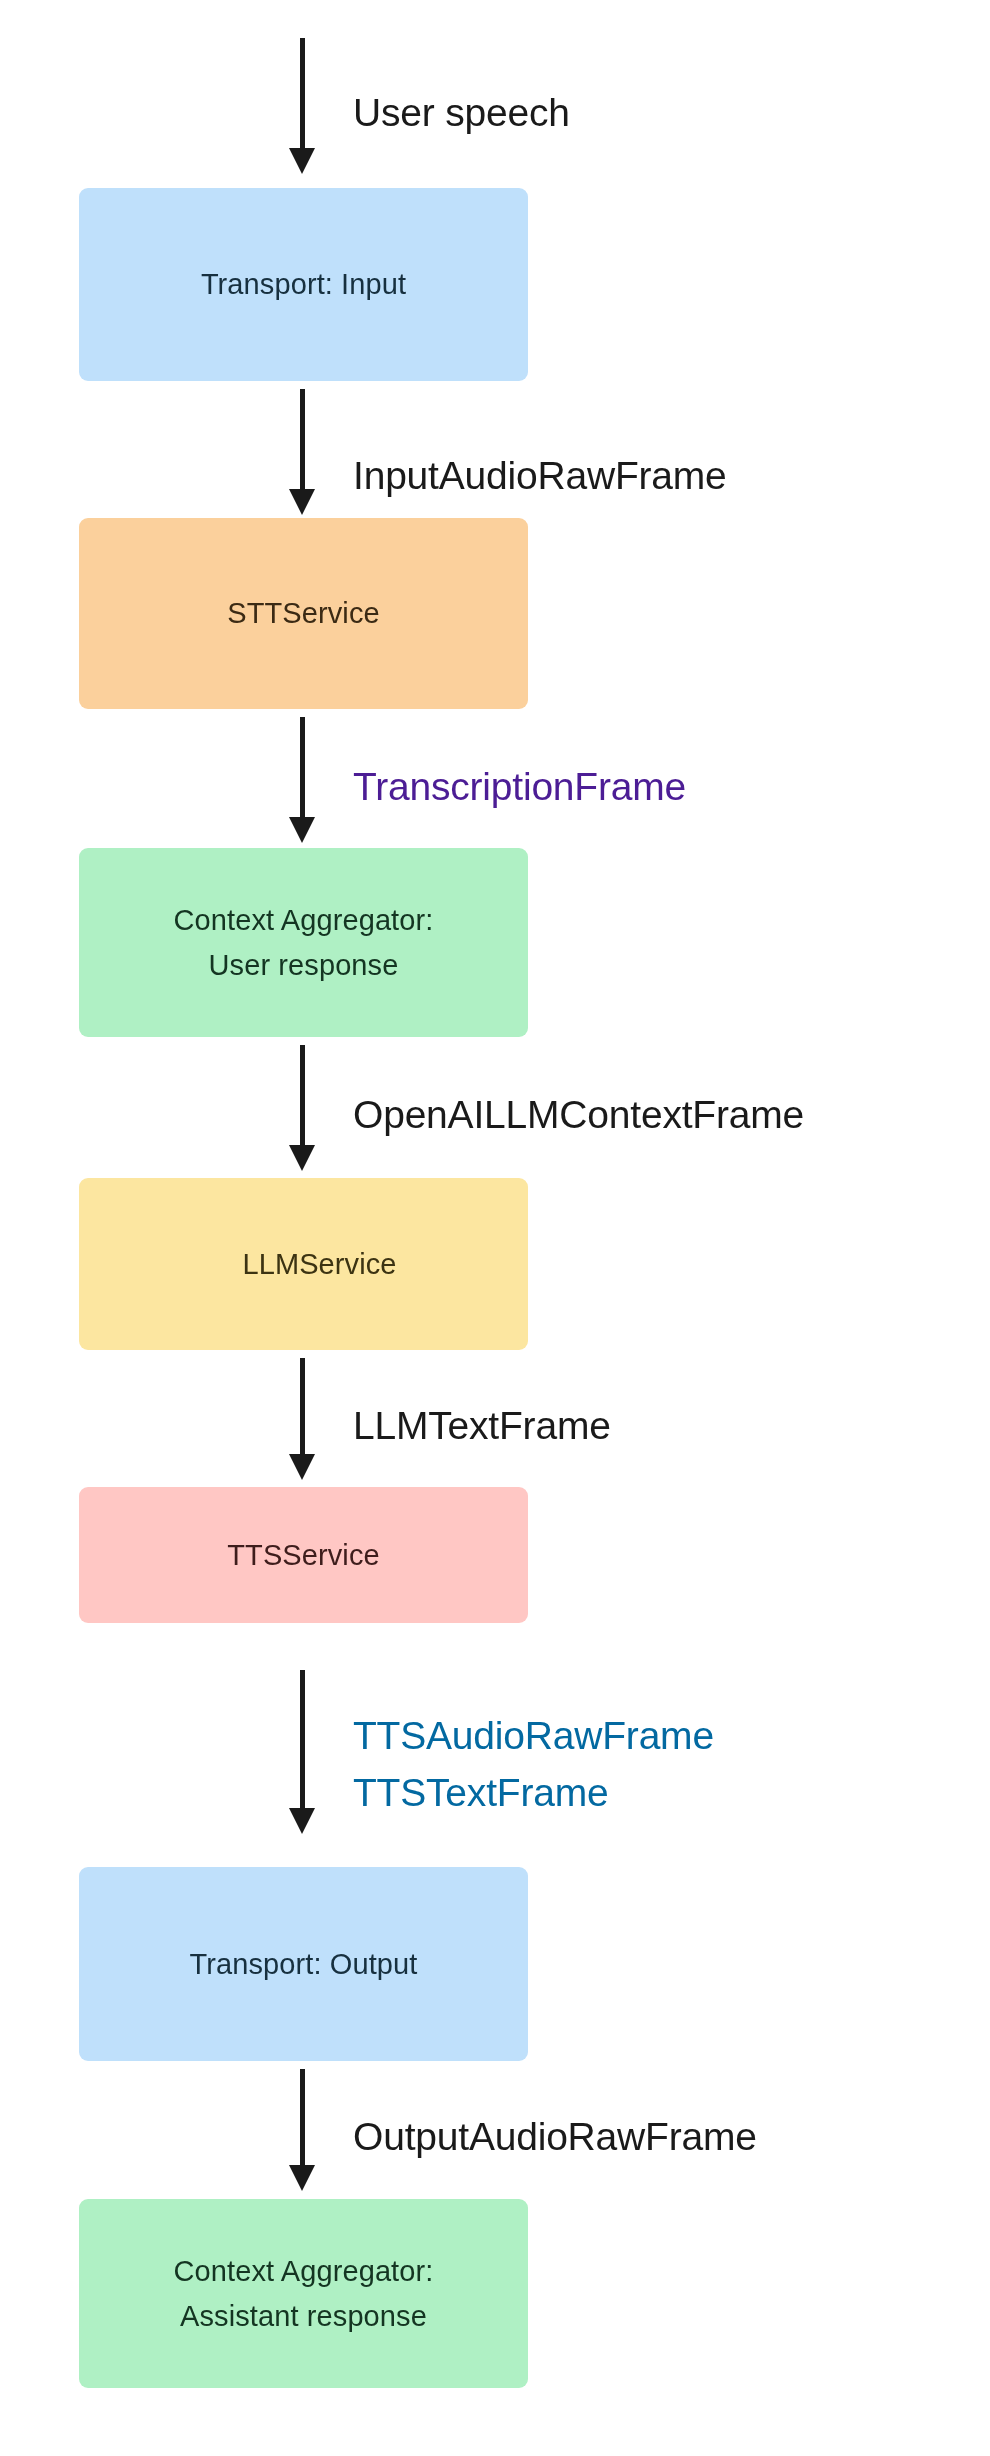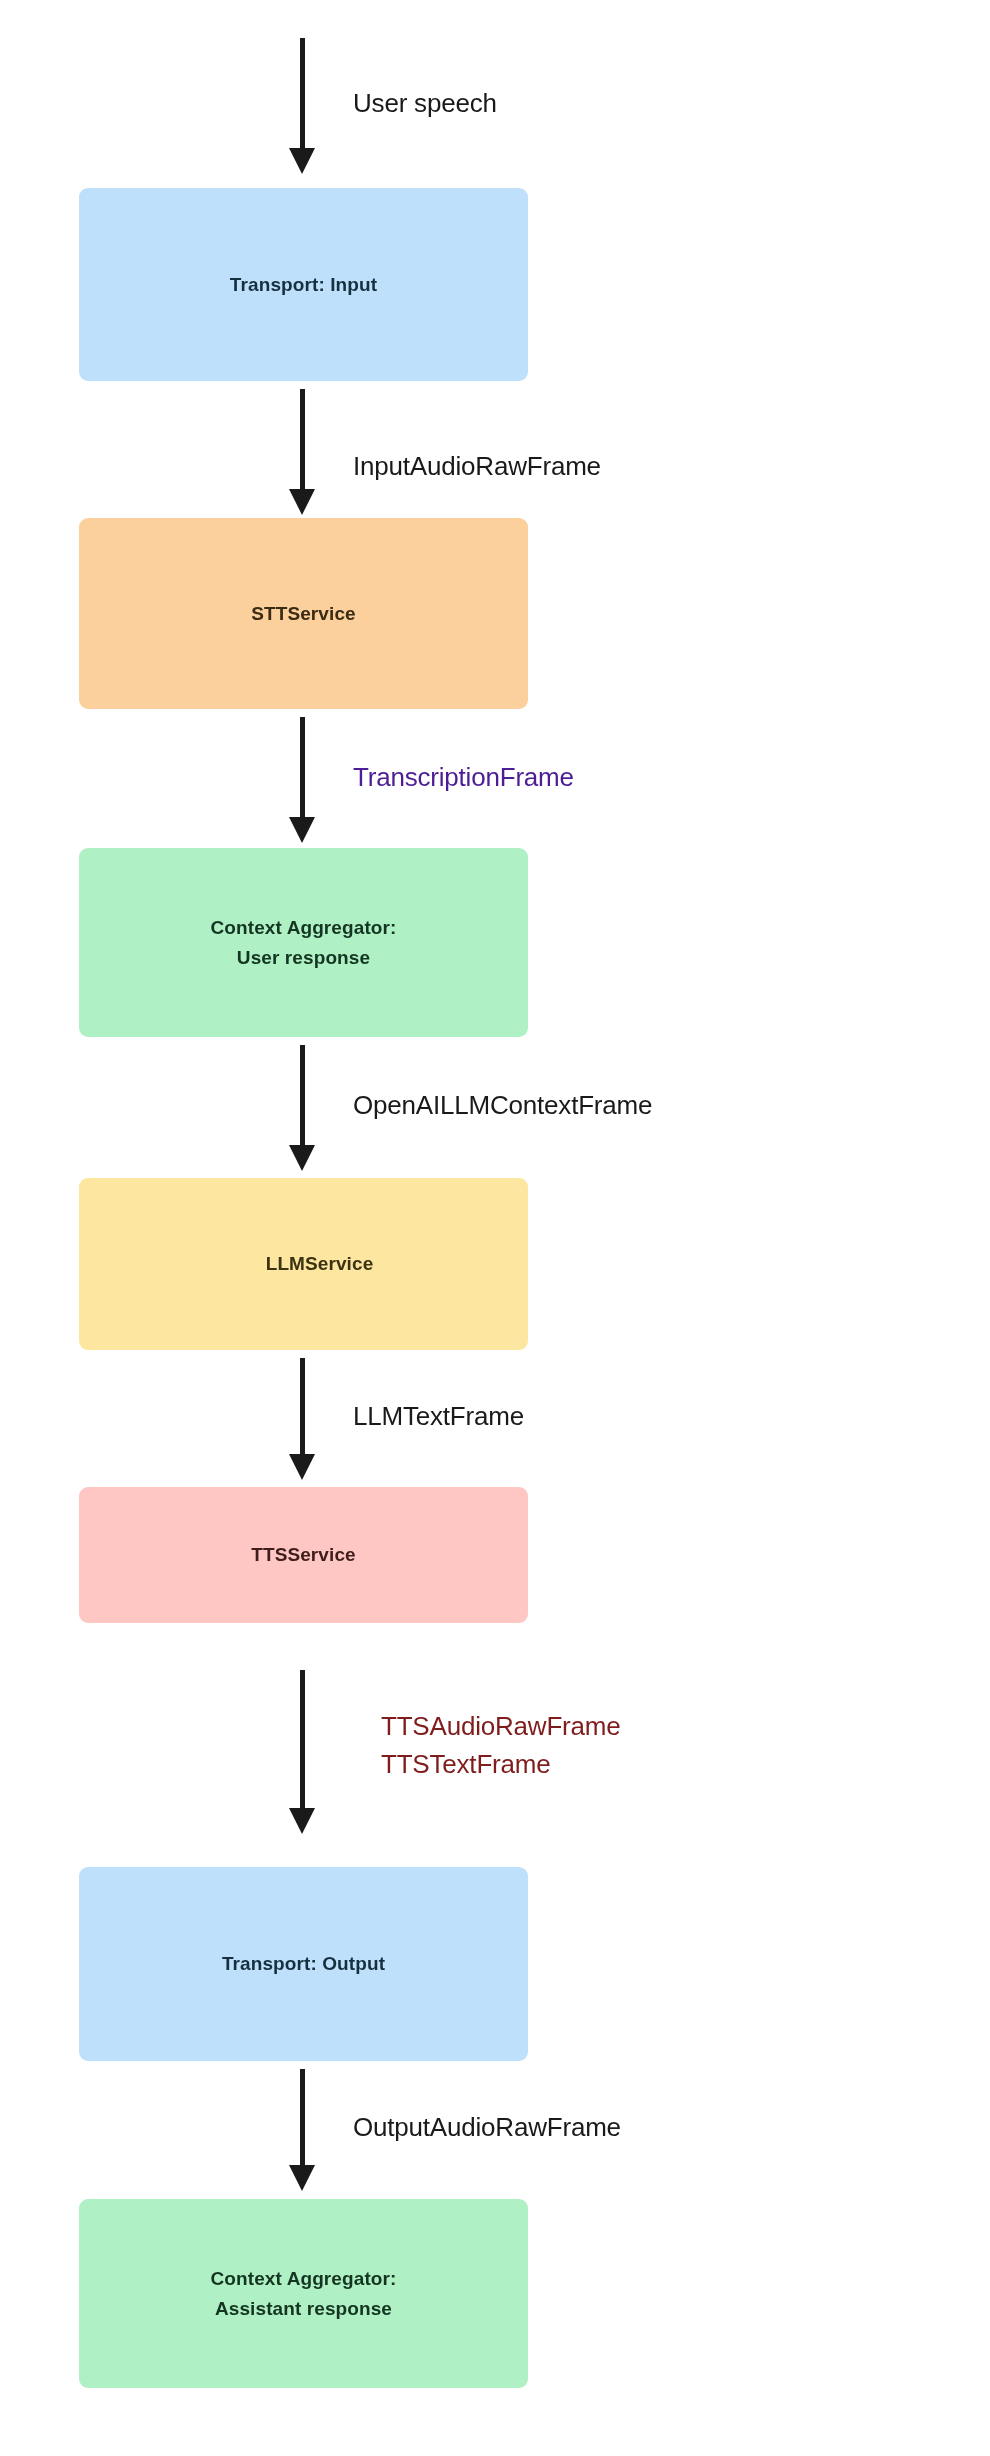--- a/index.html
+++ b/index.html
@@ -27,23 +27,22 @@
     left: 79px;
     width: 449px;
     box-sizing: border-box;
     border-radius: 9px;
     display: flex;
     flex-direction: column;
     align-items: center;
     justify-content: center;
     text-align: center;
     line-height: 1.55;
-    font-size: 19px;
+    font-size: 29px;
     letter-spacing: 0.1px;
-    font-weight: bold;
   }
   .node .node-line {
     display: block;
     white-space: nowrap;
   }
 
   .node-blue   { background: #bfe0fb; color: #17303f; }
   .node-orange { background: #fbd09c; color: #3b2a14; }
   .node-green  { background: #aff0c4; color: #143522; }
   .node-yellow { background: #fce6a0; color: #3c3312; padding-left: 32px; }
@@ -70,21 +69,21 @@
     border-left: 13px solid transparent;
     border-right: 13px solid transparent;
     border-top: 26px solid #1a1a1a;
     margin-left: -7px;
   }
 
   
   .edge-label {
     position: absolute;
     color: #1a1a1a;
-    font-size: 26px;
+    font-size: 39px;
     line-height: 1.45;
     white-space: nowrap;
     letter-spacing: -0.2px;
   }
   .edge-label .label-line {
     display: block;
   }
 </style>
 </head>
 <body>
@@ -122,21 +121,21 @@
       <div class="shaft" style="height: 96px; background: rgb(26, 26, 26);"></div>
       <div class="head" style="top: 96px; border-top-color: rgb(26, 26, 26);"></div>
     </div>
     <div class="edge-label" style="left: 353px; color: rgb(26, 26, 26); top: 1398px;">
       <span class="label-line">LLMTextFrame</span>
     </div>
     <div class="edge" style="top: 1670px; height: 166px;">
       <div class="shaft" style="height: 138px; background: rgb(26, 26, 26);"></div>
       <div class="head" style="top: 138px; border-top-color: rgb(26, 26, 26);"></div>
     </div>
-    <div class="edge-label" style="left: 353px; color: #7f1d1d; top: 1708px; margin-left: 28px;">
+    <div class="edge-label" style="left: 353px; color: #0369a1; top: 1708px;">
       <span class="label-line">TTSAudioRawFrame</span>
       <span class="label-line">TTSTextFrame</span>
     </div>
     <div class="edge" style="top: 2069px; height: 124px;">
       <div class="shaft" style="height: 96px; background: rgb(26, 26, 26);"></div>
       <div class="head" style="top: 96px; border-top-color: rgb(26, 26, 26);"></div>
     </div>
     <div class="edge-label" style="left: 353px; color: rgb(26, 26, 26); top: 2109px;">
       <span class="label-line">OutputAudioRawFrame</span>
     </div>

